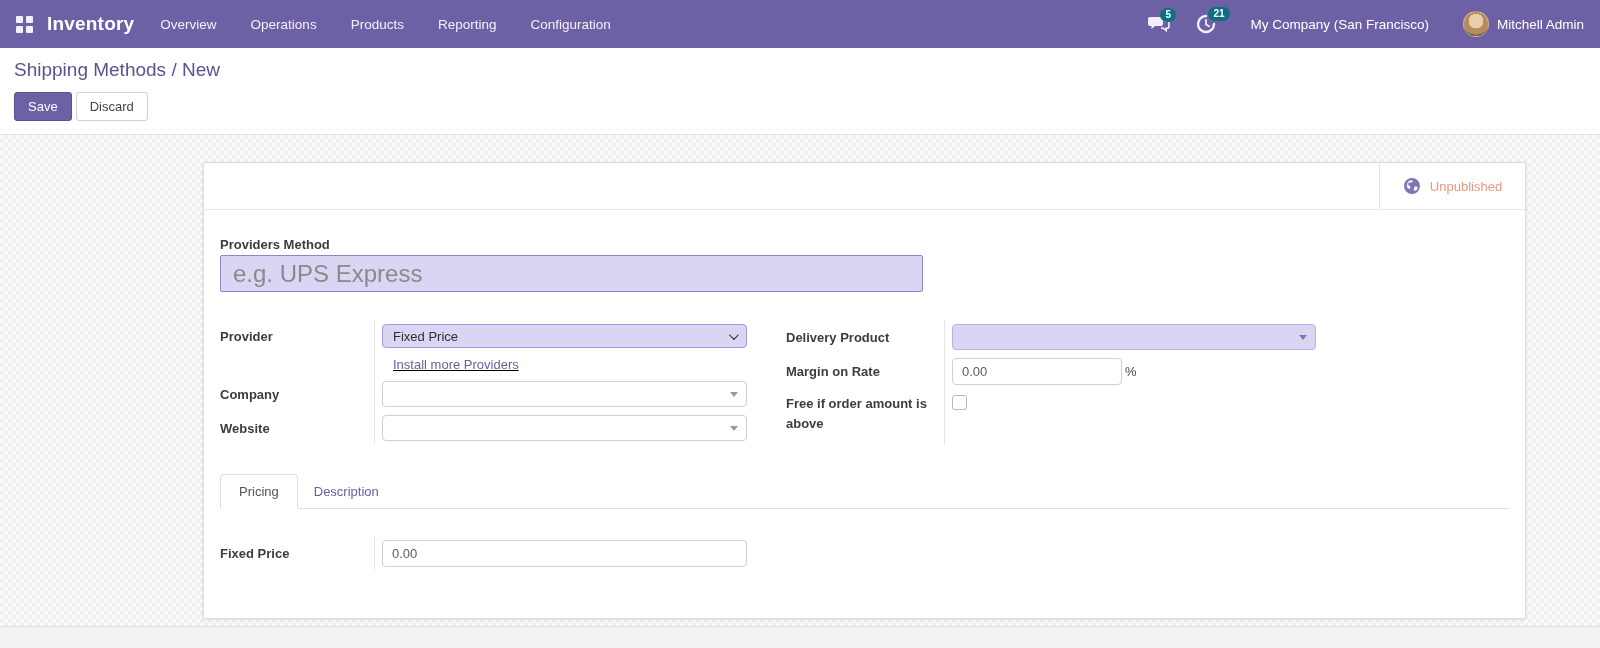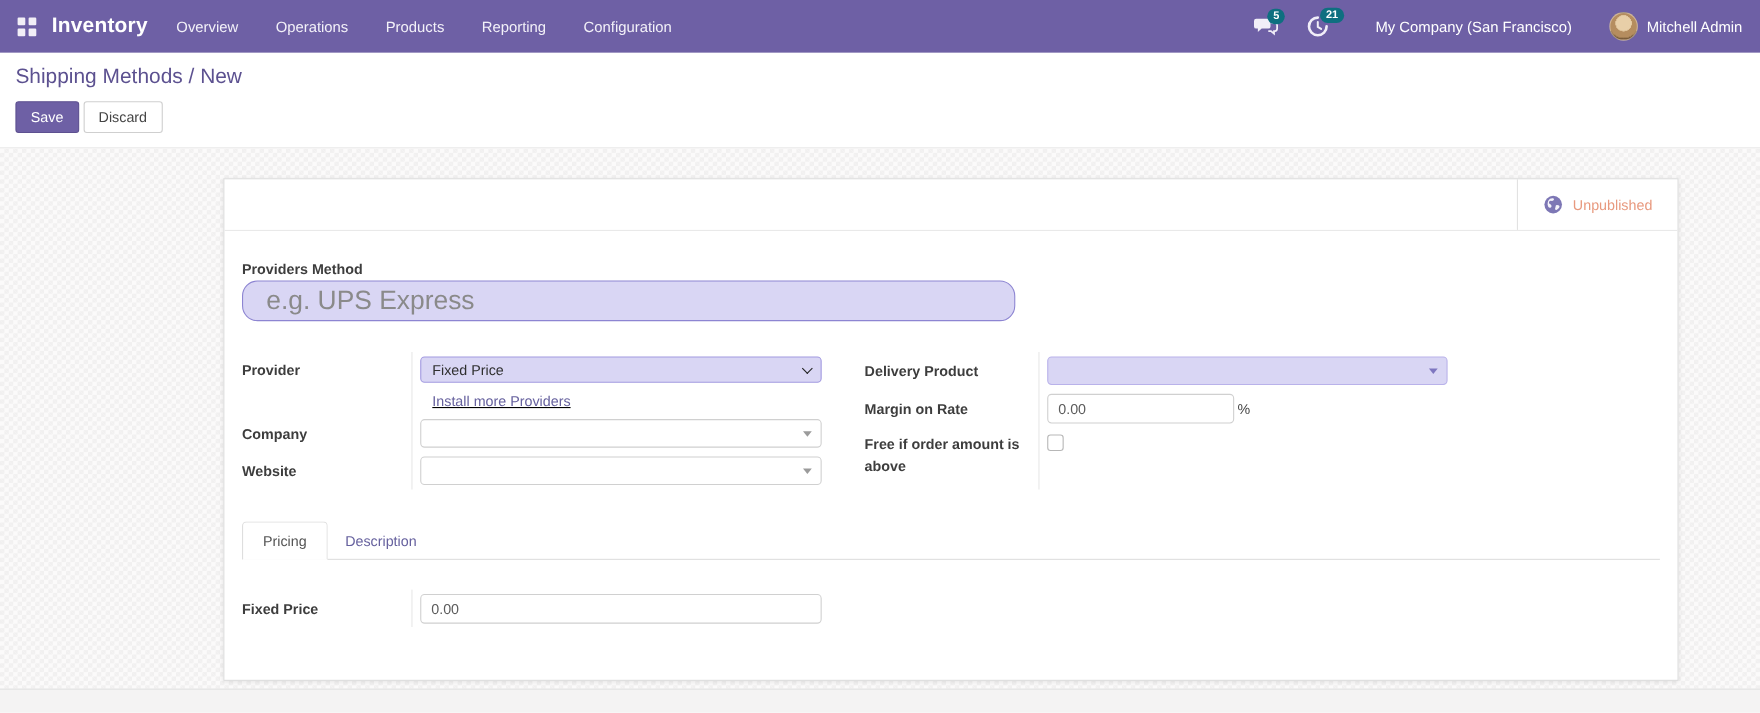--- a/index.html
+++ b/index.html
@@ -8,21 +8,21 @@
   
   .navbar { height:48px; background:var(--navbar_bg,#6e60a5); display:flex; align-items:center; padding:0 16px; color:#fff; }
   .apps-grid { width:17px; height:17px; display:grid; grid-template-columns:7px 7px; grid-template-rows:7px 7px; gap:3px; margin-right:14px; cursor:pointer; }
   .apps-grid span { background:#f2eff7; border-radius:1px; }
   .brand { font-size:19px; font-weight:700; letter-spacing:.2px; margin-right:26px; }
   .nav-menu { display:flex; align-items:center; gap:34px; font-size:13.5px; }
   .nav-menu .nav-item { color:#fdfcff; opacity:.93; cursor:pointer; }
   .nav-right { margin-left:auto; display:flex; align-items:center; }
   .nav-ico { position:relative; margin-right:26px; cursor:pointer; display:flex; align-items:center; }
   .badge { position:absolute; top:-7px; left:12px; background:var(--badge_teal,#0e6f80); color:#fff; font-size:10px; font-weight:700; border-radius:9px; padding:2px 5px; line-height:1; }
-  .company-name { font-size:13.5px; margin:0 34px 0 16px; cursor:pointer; }
+  .company-name { font-size:13.5px; margin:0 34px 0 8px; cursor:pointer; }
   .user-menu { display:flex; align-items:center; gap:8px; cursor:pointer; }
   .avatar { width:26px; height:26px; border-radius:50%; background:radial-gradient(circle at 50% 38%, #e8cfa8 0 38%, #b58d5f 39% 70%, #7a5c3a 71%); border:1px solid rgba(255,255,255,.35); }
   .user-name { font-size:13.5px; }
 
   
   .control-panel { background:#fff; padding:11px 14px 13px; border-bottom:1px solid #e3e3e3; }
   .breadcrumb { color:var(--breadcrumb,#5c5190); font-size:19px; margin-bottom:11px; cursor:default; }
   .btns { display:flex; gap:4px; }
   .btn { font-size:13px; padding:6px 13px; border-radius:3px; cursor:pointer; border:1px solid transparent; font-family:inherit; }
   .btn-save { background:var(--navbar_bg,#6e60a5); color:#fff; border-color:#5d5090; }
@@ -40,21 +40,21 @@
 
   .statusbar { height:47px; border-bottom:1px solid #e9e9e9; display:flex; justify-content:flex-end; }
   .publish-btn { width:146px; border-left:1px solid #e2e2e2; display:flex; align-items:center; justify-content:center; gap:9px; cursor:pointer; }
   .publish-label { color:var(--unpublished,#e8997e); font-size:13px; }
 
   .form-body { padding:0 16px; }
 
   .field-label { font-size:13px; font-weight:700; color:#3d3d3d; }
   .sm-block { margin-top:27px; }
   .sm-block .field-label { display:block; margin-bottom:3px; }
-  .big-input { width:703px; height:37px; background:var(--lavender_bg,#d9d6f4); border:1px solid var(--lavender_border,#8d85d2); border-radius:14px; font-size:24px; color:#3c3c3c; padding:0 21px; font-family:inherit; outline:none; }
+  .big-input { width:703px; height:37px; background:var(--lavender_bg,#d9d6f4); border:1px solid var(--lavender_border,#8d85d2); border-radius:2px; font-size:24px; color:#3c3c3c; padding:0 12px; font-family:inherit; outline:none; }
   .big-input::placeholder { color:#8a8a8a; }
 
   .groups { display:flex; margin-top:28px; }
   .group { display:flex; }
   .group .labels { display:flex; flex-direction:column; }
   .group .fields { border-left:1px solid #e8e8e8; padding-left:7px; display:flex; flex-direction:column; }
   .group-left .labels { width:154px; }
   .group-left .fields { width:373px; }
   .group-right { margin-left:39px; }
   .group-right .labels { width:158px; }

